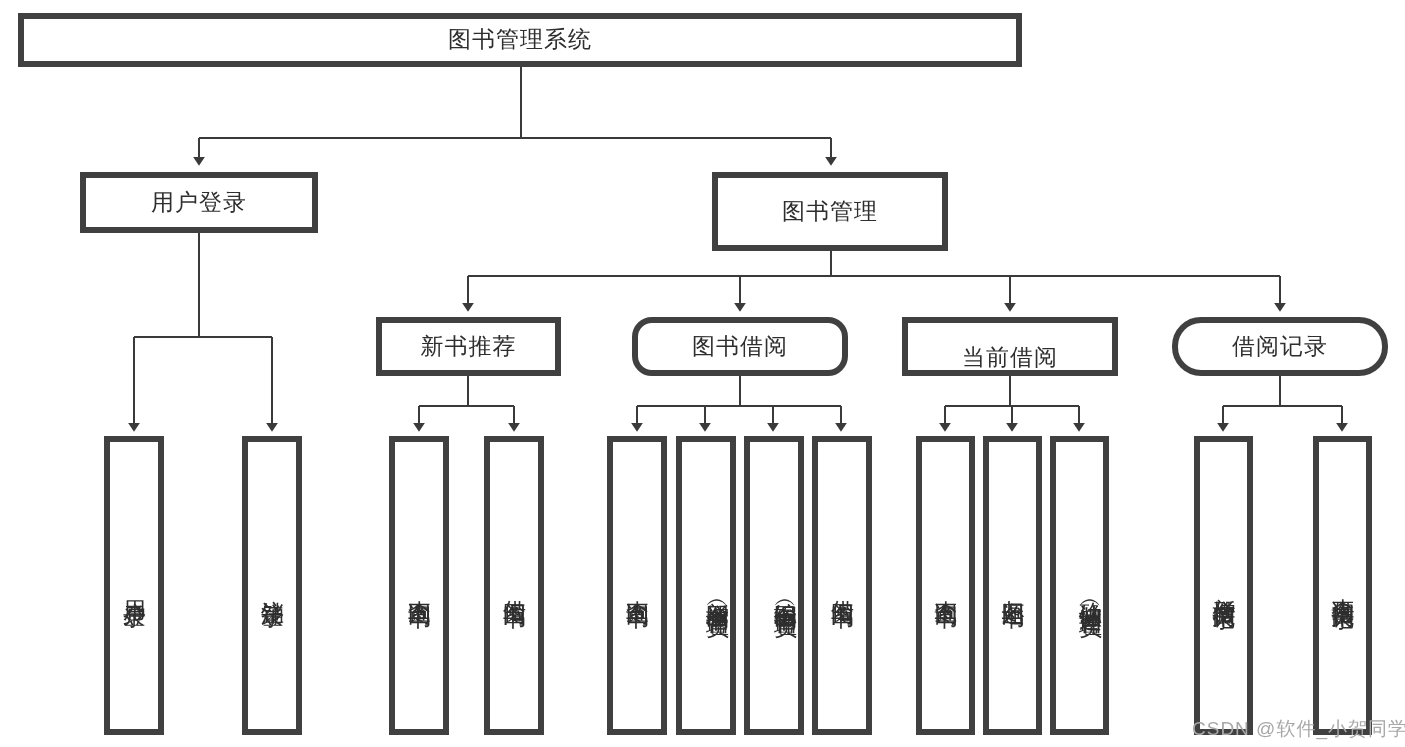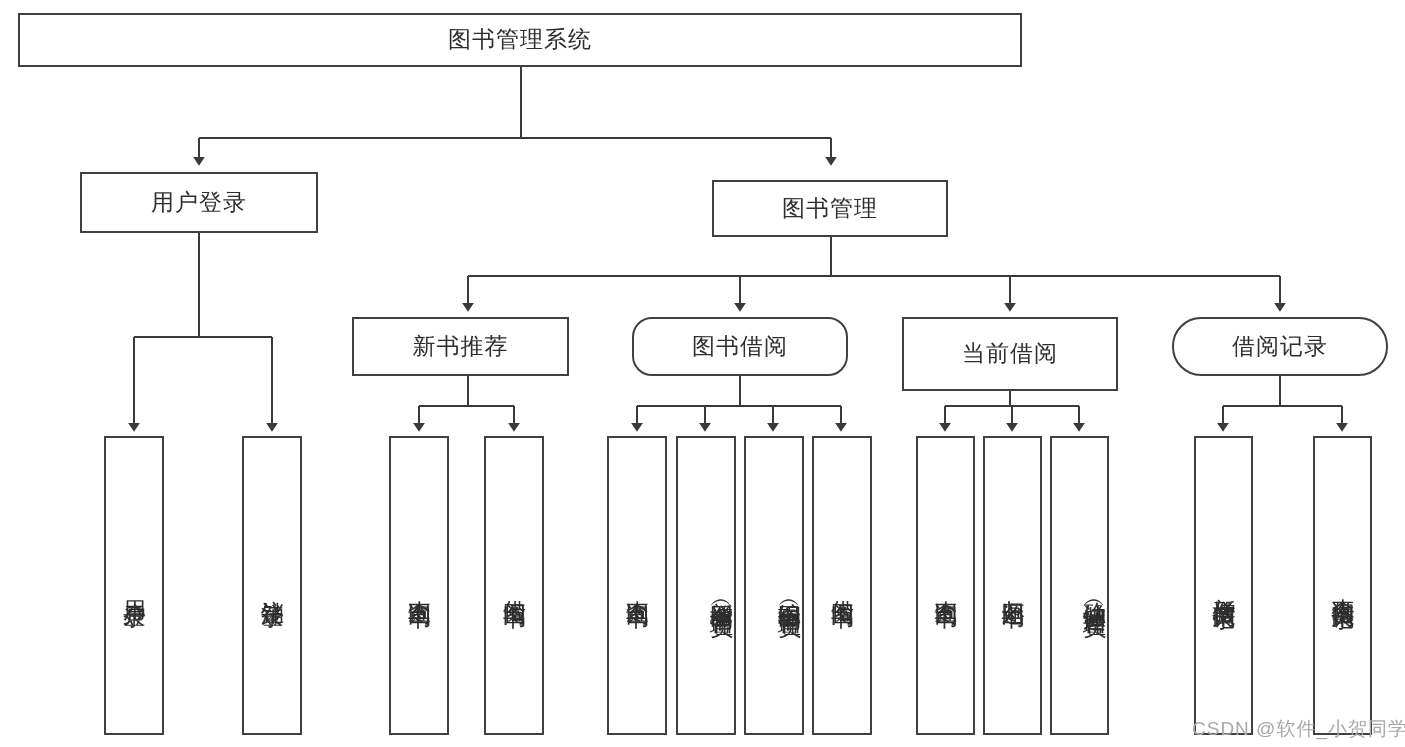--- a/index.html
+++ b/index.html
@@ -20,21 +20,21 @@
   #wires {
     position: absolute;
     left: 0;
     top: 0;
     width: 1405px;
     height: 747px;
   }
   .node {
     position: absolute;
     box-sizing: border-box;
-    border: 2px solid #404040;
+    border: 6px solid #404040;
     background: #ffffff;
     color: #2e2e2e;
     display: flex;
     align-items: center;
     justify-content: center;
     overflow: hidden;
   }
   .node.horiz {
     font-size: 23px;
     line-height: 1.1;
@@ -122,31 +122,31 @@
     </g>
   </svg>
 
   <div class="node horiz" style="left:18px; top:13px; width:1004px; height:54px;">
     <span class="node-label">图书管理系统</span>
   </div>
 
   <div class="node horiz" style="left:80px; top:172px; width:238px; height:61px;">
     <span class="node-label">用户登录</span>
   </div>
-  <div class="node horiz" style="left:712px; top:180px; width:236px; height:57px;">
+  <div class="node horiz" style="left:712px; top:172px; width:236px; height:79px;">
     <span class="node-label">图书管理</span>
   </div>
 
-  <div class="node horiz" style="left:352px; top:317px; width:217px; height:59px;">
+  <div class="node horiz" style="left:376px; top:317px; width:185px; height:59px;">
     <span class="node-label">新书推荐</span>
   </div>
   <div class="node horiz" style="left:632px; top:317px; width:216px; height:59px;border-radius:20px;">
     <span class="node-label">图书借阅</span>
   </div>
-  <div class="node horiz" style="left:902px; top:317px; width:216px; height:74px;">
+  <div class="node horiz" style="left:902px; top:317px; width:216px; height:59px;align-items:flex-end;">
     <span class="node-label">当前借阅</span>
   </div>
   <div class="node horiz" style="left:1172px; top:317px; width:216px; height:59px;border-radius:29px;">
     <span class="node-label">借阅记录</span>
   </div>
 
   <div class="node vert mid" style="left:104px; top:436px; width:60px; height:299px;">
     <span class="node-label">用户登录</span>
   </div>
   <div class="node vert mid" style="left:242px; top:436px; width:60px; height:299px;">

